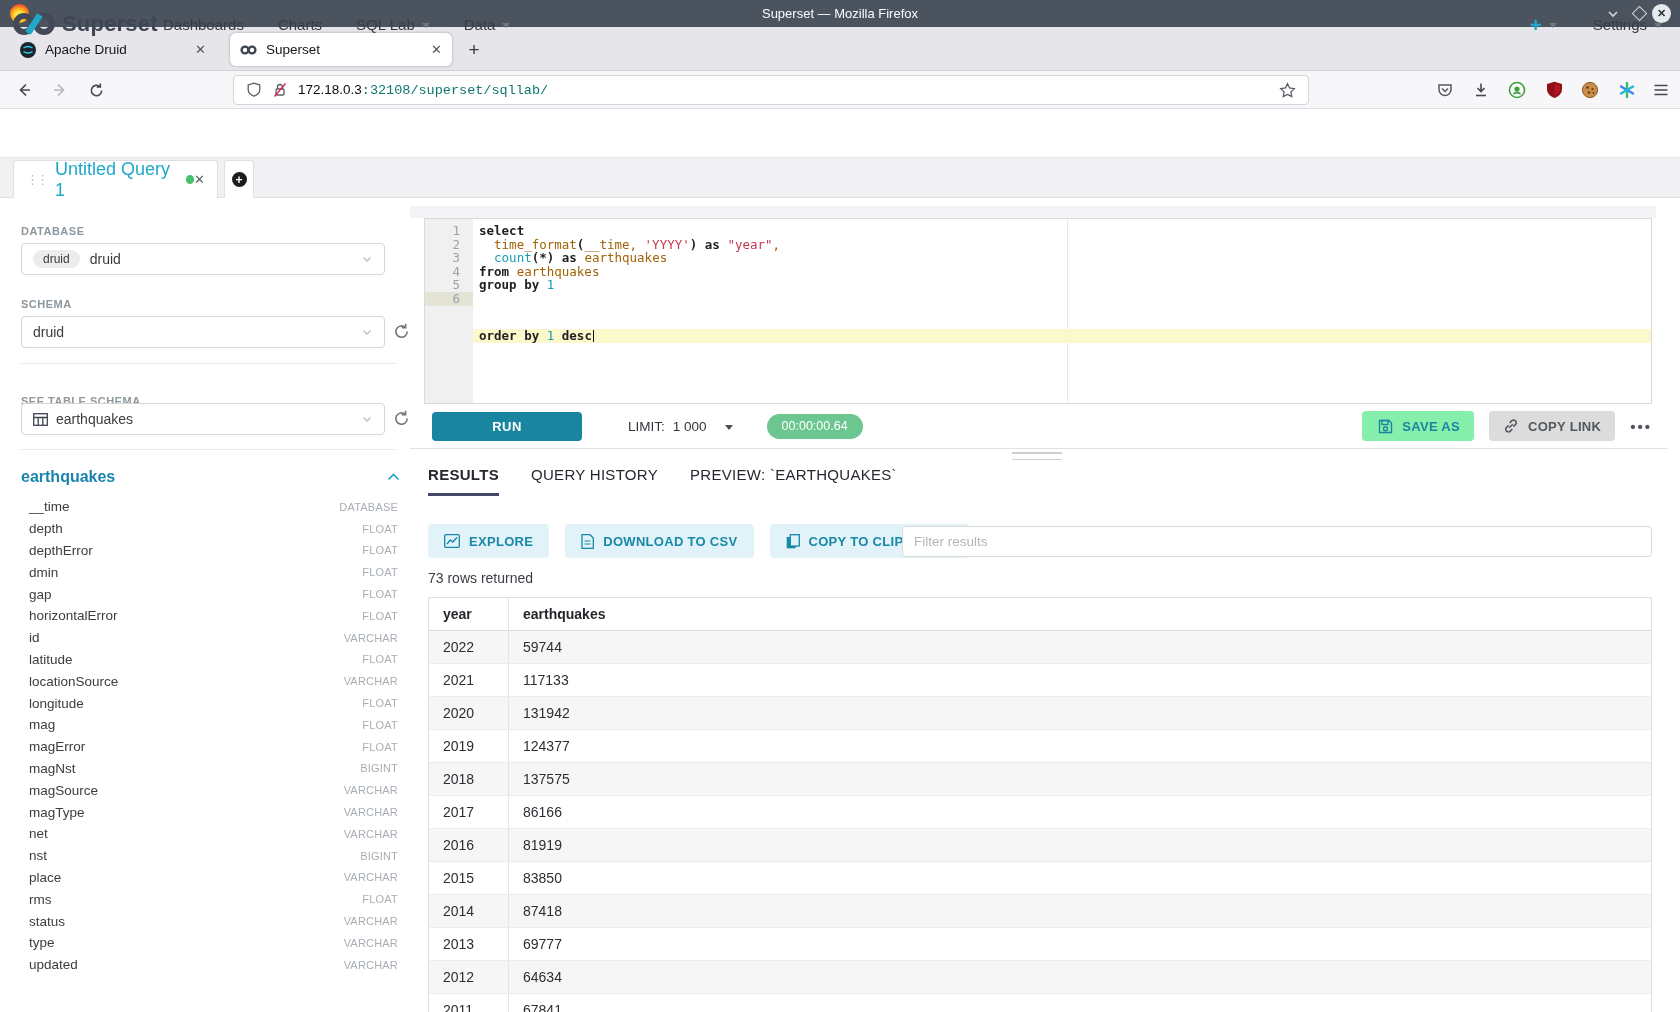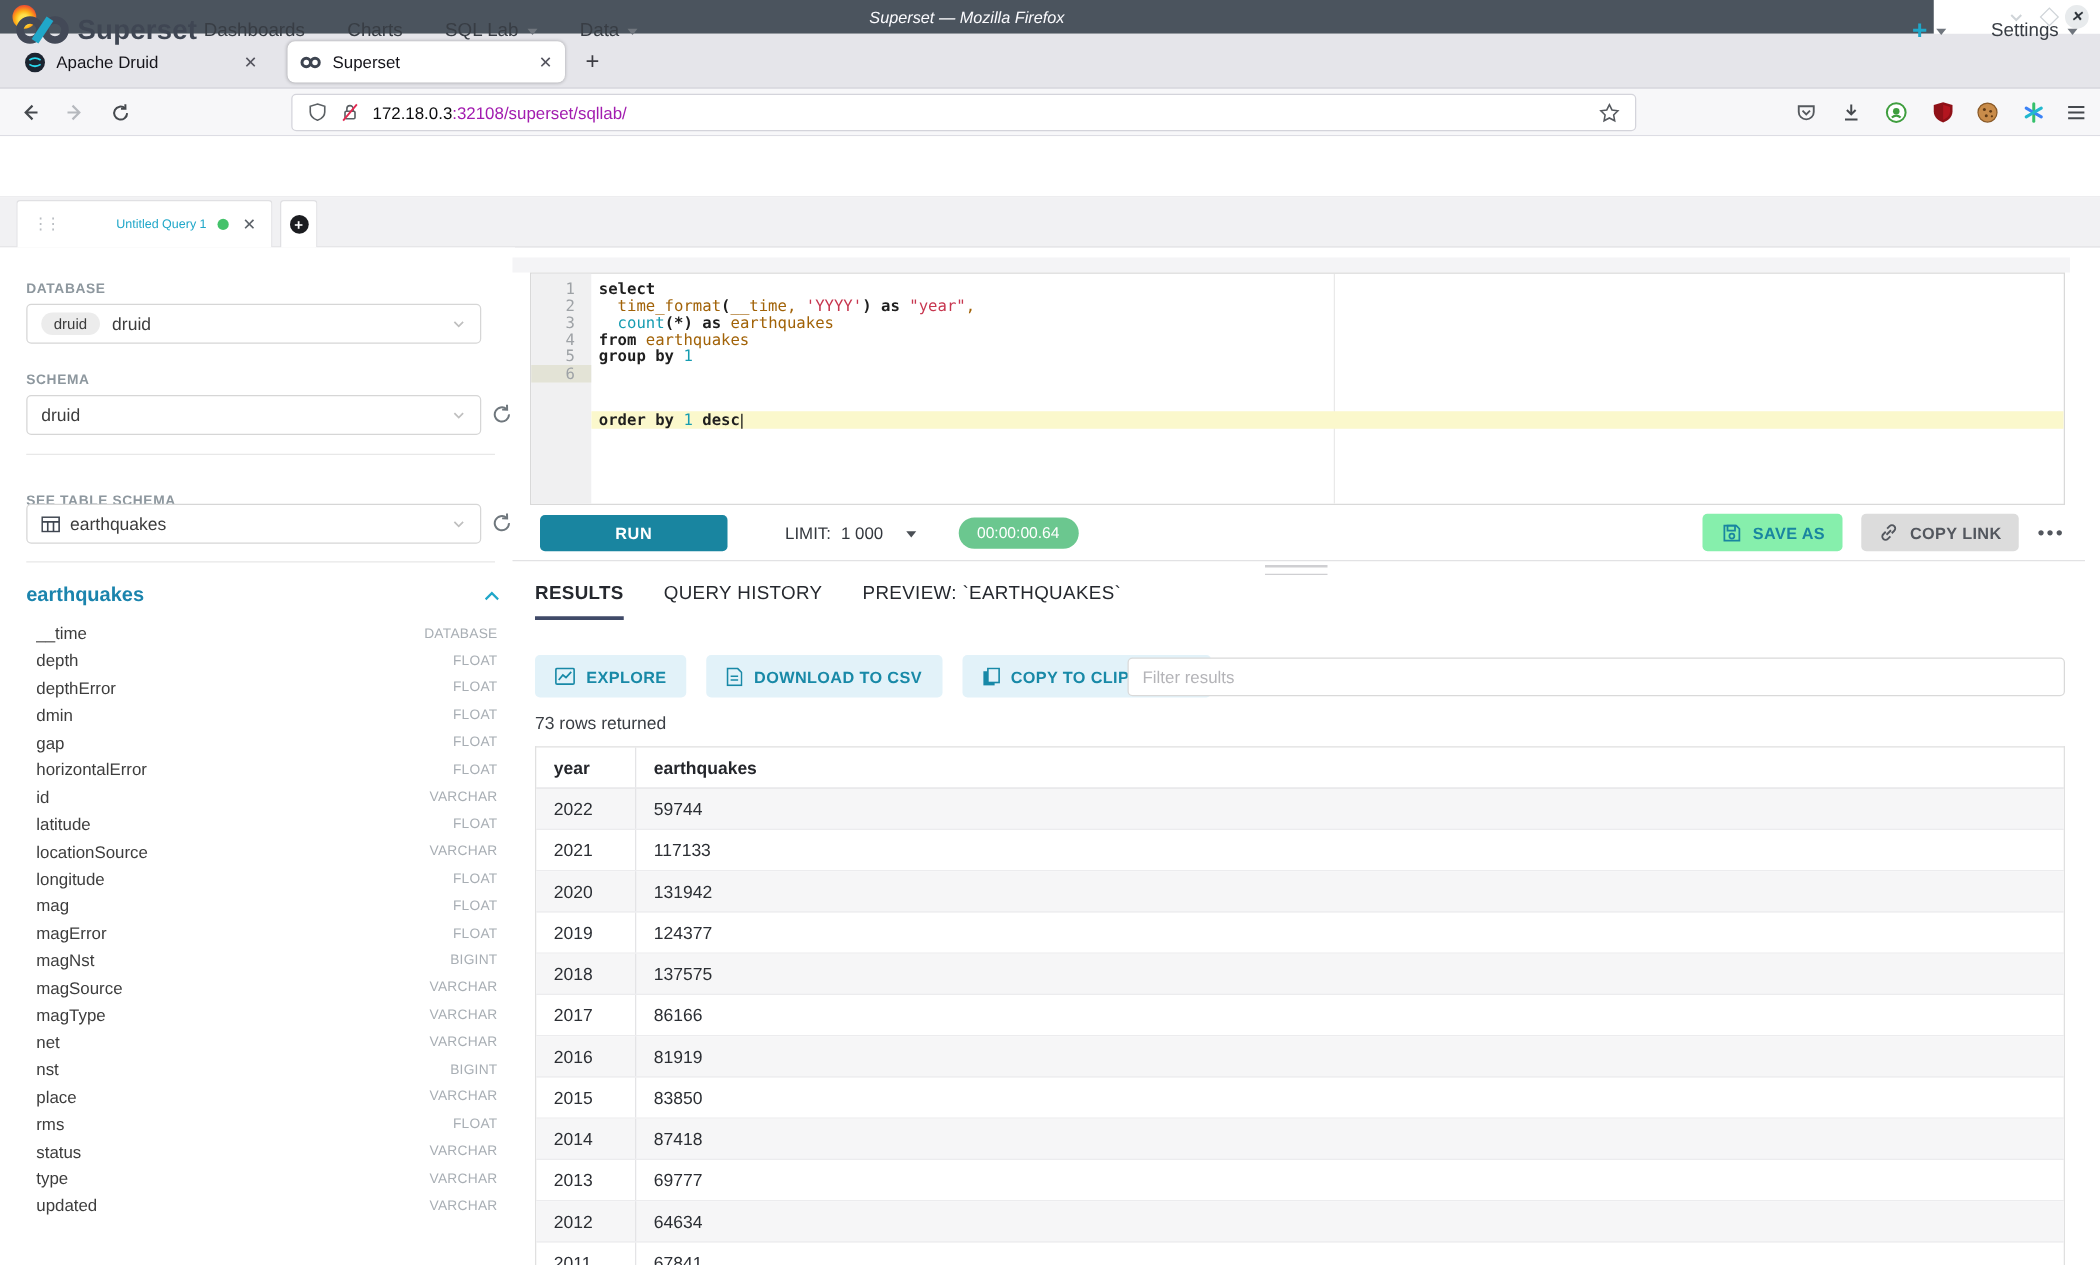--- a/index.html
+++ b/index.html
@@ -2,21 +2,21 @@
 <html style="--accent: #20a7c9; --run: #1985a0; --timer: #6bc78f; --dot: #44c26a; --activeline: #fbf8cc; --underline: #404a68; --titlebar: #4b545e;"><head>
 <meta charset="utf-8">
 <style>
   html,body{margin:0;padding:0;background:#d8d8d8;font-family:"Liberation Sans",sans-serif;}
   #screen{position:relative;width:1680px;height:1012px;background:#fff;overflow:hidden;font-family:"Liberation Sans",sans-serif;}
   :root{
     --accent:#20a7c9; --run:#1985a0; --timer:#6bc78f; --dot:#44c26a;
     --activeline:#fbf8cc; --underline:#404a68; --titlebar:#4b545e;
   }
   
-  .titlebar{position:absolute;left:0;top:0;width:1547px;height:27px;background:var(--titlebar);font-style:italic;}
+  .titlebar{position:absolute;left:0;top:0;width:1680px;height:27px;background:var(--titlebar);}
   .ff-logo{position:absolute;left:10px;top:4px;width:19px;height:19px;border-radius:50%;
     background:radial-gradient(circle at 48% 62%, #ffe14d 0 26%, #ffb317 45%, #f2552c 72%, #c73a7a 100%);}
   .win-title{position:absolute;left:0;right:0;top:0;height:27px;display:flex;align-items:center;justify-content:center;
     color:#fbfbfe;font-size:13px;}
   .winctl{position:absolute;top:0;height:27px;display:flex;align-items:center;}
   .wc-chevron{left:1606px;} .wc-diamond{left:1634px;} .wc-close{left:1652px;}
   .diamond{width:9px;height:9px;border:1.6px solid #cfd4d8;transform:rotate(45deg);display:block;}
   .closecirc{width:19px;height:19px;border-radius:50%;background:#e8ebed;color:#2e353b;display:flex;align-items:center;justify-content:center;
     font-size:11px;font-weight:700;}
   .tabstrip{position:absolute;left:0;top:27px;width:1680px;height:44px;background:#e5e5ea;border-bottom:1px solid #cfcfd6;box-sizing:border-box;}
@@ -25,38 +25,38 @@
   .btab .tclose{margin-left:auto;color:#55555f;font-size:13px;}
   .btab-inactive{left:10px;width:206px;}
   .btab-active{left:230px;width:222px;background:#fff;box-shadow:0 0 3px rgba(0,0,0,.28);}
   .newtab{position:absolute;left:463px;top:12px;width:22px;height:22px;display:flex;align-items:center;justify-content:center;
     font-size:19px;color:#3c3c43;font-weight:400;}
   .navtoolbar{position:absolute;left:0;top:71px;width:1680px;height:38px;background:#f7f7f9;border-bottom:1px solid #dddde4;box-sizing:border-box;}
   .ntool{position:absolute;top:79px;width:22px;height:22px;display:flex;align-items:center;justify-content:center;}
   .urlbar{position:absolute;left:233px;top:75px;width:1076px;height:30px;background:#fff;border:1px solid #d4d4db;border-radius:4px;
     display:flex;align-items:center;padding:0 12px;box-sizing:border-box;}
   .urltext{font-size:13.5px;margin-left:10px;white-space:nowrap;}
-  .urlhost{color:#0c0c0d;} .urlpath{color:#a21caf;}
+  .urlhost{color:#0c0c0d;} .urlpath{color:#0f766e;font-family:Liberation Mono, monospace;}
   .urlstar{margin-left:auto;}
   
   .ssnav{position:absolute;left:0;top:109px;width:1680px;height:49px;background:#fff;border-bottom:1px solid #e7e7ea;box-sizing:border-box;}
   .brand{position:absolute;left:12px;top:9px;display:flex;align-items:center;}
   .brandname{font-size:22px;font-weight:700;color:#3f4653;margin-left:6px;letter-spacing:.2px;}
   .navitems{position:absolute;left:163px;top:0;height:49px;display:flex;align-items:center;gap:34px;}
   .nav-item{font-size:15px;color:#383d44;display:flex;align-items:center;}
   .caret{width:0;height:0;border-left:4px solid transparent;border-right:4px solid transparent;border-top:5px solid #70767e;display:inline-block;margin-left:7px;margin-top:2px;}
   .nav-right{position:absolute;right:18px;top:0;height:49px;display:flex;align-items:center;gap:36px;}
   .plusbtn{color:var(--accent);font-size:21px;font-weight:700;display:flex;align-items:center;}
   .settings{font-size:15px;color:#383d44;display:flex;align-items:center;}
   
   .qtabrow{position:absolute;left:0;top:158px;width:1680px;height:40px;background:#f1f1f3;border-bottom:1px solid #e2e2e5;box-sizing:border-box;}
   .qtab{position:absolute;left:13px;top:2px;height:38px;width:205px;background:#fff;border:1px solid #e0e0e3;border-bottom:none;
     border-radius:3px 3px 0 0;display:flex;align-items:center;padding:0 12px;box-sizing:border-box;}
   .qtab .dots{color:#b9bdc2;font-size:13px;letter-spacing:-3px;margin-right:9px;font-family:"DejaVu Sans",sans-serif;}
-  .qtab .qlabel{color:var(--accent);font-size:10px;margin-left:38px;}
+  .qtab .qlabel{color:var(--accent);font-size:18px;}
   .qtab .gdot{width:9px;height:9px;border-radius:50%;background:var(--dot);margin-left:9px;}
   .qtab .qclose{margin-left:auto;color:#5d636a;font-size:13px;}
   .qtab-add{position:absolute;left:224px;top:2px;height:38px;width:30px;background:#fff;border:1px solid #e0e0e3;border-bottom:none;
     border-radius:3px 3px 0 0;display:flex;align-items:center;justify-content:center;box-sizing:border-box;}
   .pluscircle{width:15px;height:15px;border-radius:50%;background:#1b1c20;color:#fff;font-size:12px;font-weight:700;
     display:flex;align-items:center;justify-content:center;line-height:1;}
   
   .sidebar{position:absolute;left:0;top:198px;width:412px;bottom:0;background:#fff;}
   .sb-label{position:absolute;left:21px;font-size:11px;font-weight:700;color:#8d979e;letter-spacing:.5px;}
   .sb-select{position:absolute;left:21px;width:364px;height:32px;border:1px solid #d6d6d6;border-radius:4px;

